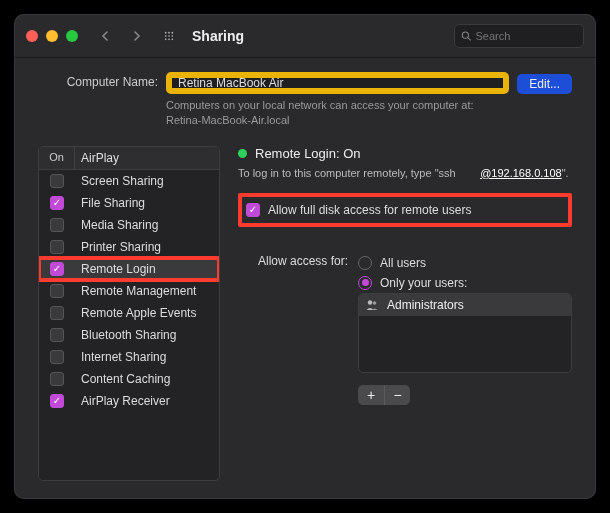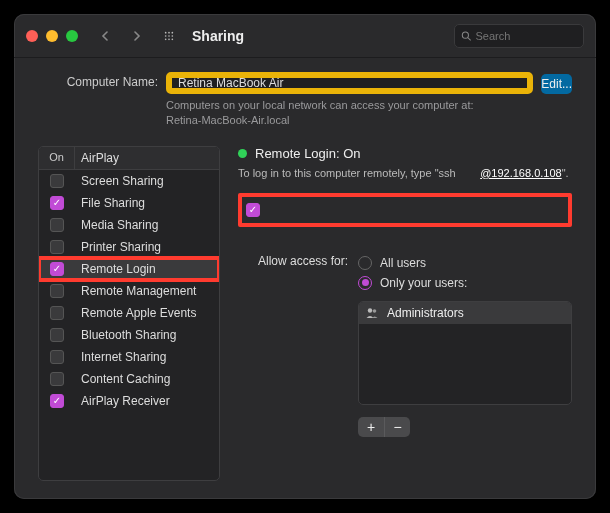--- a/index.html
+++ b/index.html
@@ -61,22 +61,22 @@
   .content { flex: 1; padding: 14px 24px 18px 24px; display: flex; flex-direction: column; }
   .row-computer { display: flex; align-items: flex-start; gap: 8px; margin-bottom: 18px; }
   .label-cn { width: 120px; text-align: right; color: #ccc; font-size: 12px; padding-top: 3px; }
   .cn-mid { flex: 1; }
   .cn-input {
     background: #1f1f21; border: 6px solid #eab308; border-radius: 5px;
     height: 22px; width: 100%; color: #ddd; font-size: 12px; padding: 0 6px;
   }
   .cn-sub { color: #9a9a9c; font-size: 11px; margin-top: 4px; line-height: 1.35; }
   .editbtn {
-    background: #0369a1; border-radius: 5px; color: #eee;
-    font-size: 12px; padding: 3px 0; margin-top: 2px;
+    background: #1d4ed8; border-radius: 5px; color: #eee;
+    font-size: 12px; padding: 3px 12px; margin-top: 2px;
     border: none; cursor: pointer;
   }
   .body { display: flex; gap: 18px; flex: 1; }
   .service-table {
     width: 182px;
     border: 1px solid #3e3e40;
     border-radius: 5px;
     overflow: hidden;
     background: #232325;
     display: flex; flex-direction: column;
@@ -118,23 +118,23 @@
   .access-right { flex: 1; }
   .radio-row { display: flex; align-items: center; gap: 8px; height: 20px; font-size: 12px; color: #ddd; }
   .radio {
     width: 14px; height: 14px; border-radius: 50%;
     border: 1px solid #666; background: #2a2a2c;
     display: flex; align-items: center; justify-content: center;
   }
   .radio.on { border-color: #c14bd6; }
   .radio.on::after { content: ""; width: 7px; height: 7px; border-radius: 50%; background: #c14bd6; }
   .user-list {
-    margin-top: 8px;
+    margin-top: 0;
     border: 1px solid #3e3e40; border-radius: 5px;
-    background: #232325; height: 104px; overflow: hidden;
+    background: #232325; height: 80px; overflow: hidden;
   }
   .user-row {
     display: flex; align-items: center; gap: 8px;
     height: 22px; padding: 0 6px; background: #3a3a3c;
     font-size: 12px; color: #eee;
   }
   .user-btns { display: flex; gap: 0; margin-top: 6px; justify-content: flex-start; margin-left: 0; }
   .segbtn {
     width: 26px; height: 20px; background: #4a4a4c;
     display: flex; align-items: center; justify-content: center;
@@ -288,20 +288,21 @@
           <div class="status-text">Remote Login: On</div>
         </div>
         <div class="hint">
           <span>To log in to this computer remotely, type "ssh</span>
           <span>&nbsp;&nbsp;&nbsp;&nbsp;&nbsp;&nbsp;</span>
           <span class="ssh">@192.168.0.108</span><span>".</span>
         </div>
 
         <div class="allow-row hl">
           <div class="chk on"></div>
+          <span>Allow full disk access for remote users</span>
         </div>
 
         <div class="access">
           <div class="access-label">Allow access for:</div>
           <div class="access-right">
             <div class="radio-row">
               <div class="radio"></div>
               <span>All users</span>
             </div>
             <div class="radio-row">

